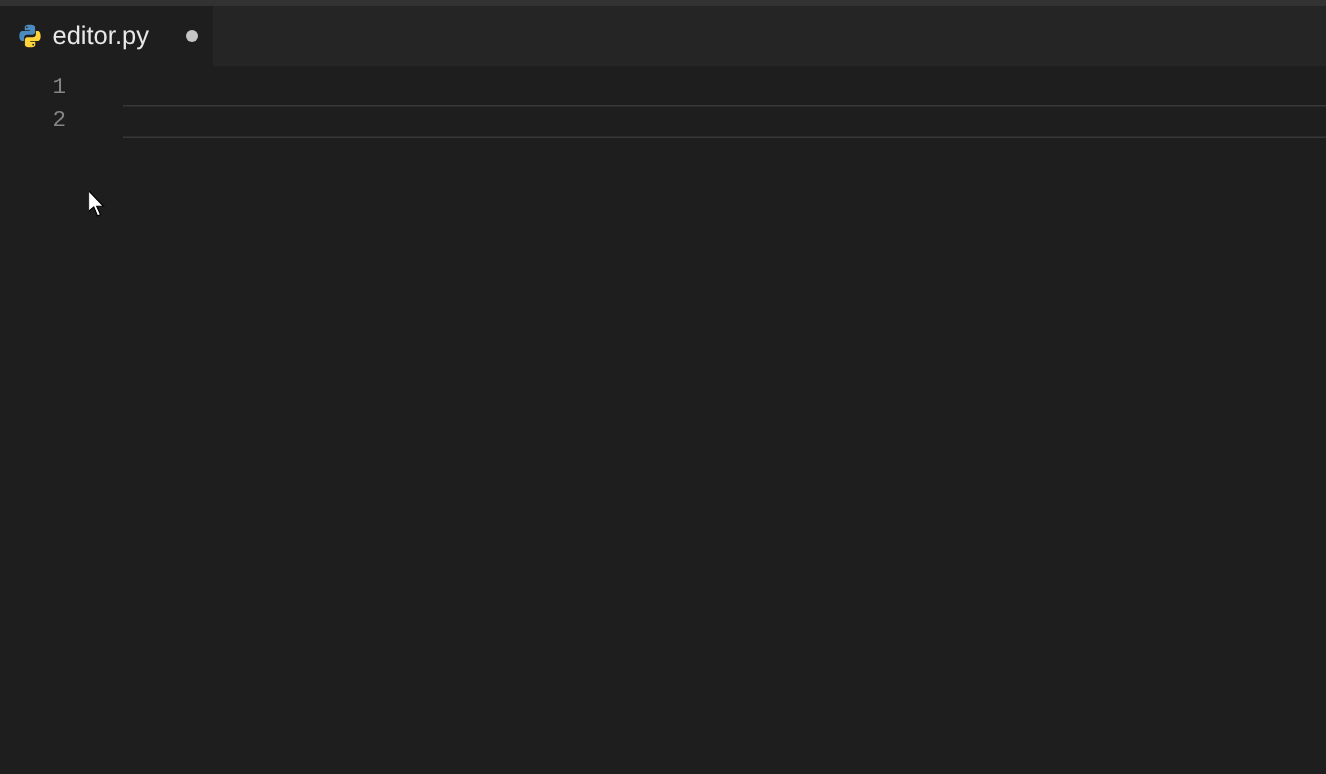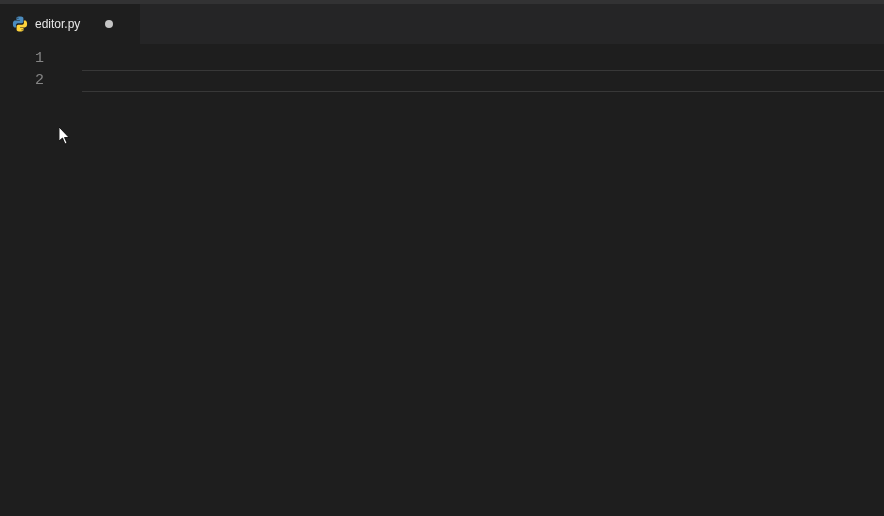--- a/index.html
+++ b/index.html
@@ -42,21 +42,21 @@
     .file-icon {
       width: 16px;
       height: 16px;
       display: flex;
       align-items: center;
       justify-content: center;
       flex-shrink: 0;
     }
     .tab-label {
       color: #e8e8e8;
-      font-size: 12px;
+      font-size: 17px;
       white-space: nowrap;
     }
     .dirty-indicator {
       width: 8px;
       height: 8px;
       border-radius: 50%;
       background: #c5c5c5;
       margin-left: 18px;
       flex-shrink: 0;
     }

